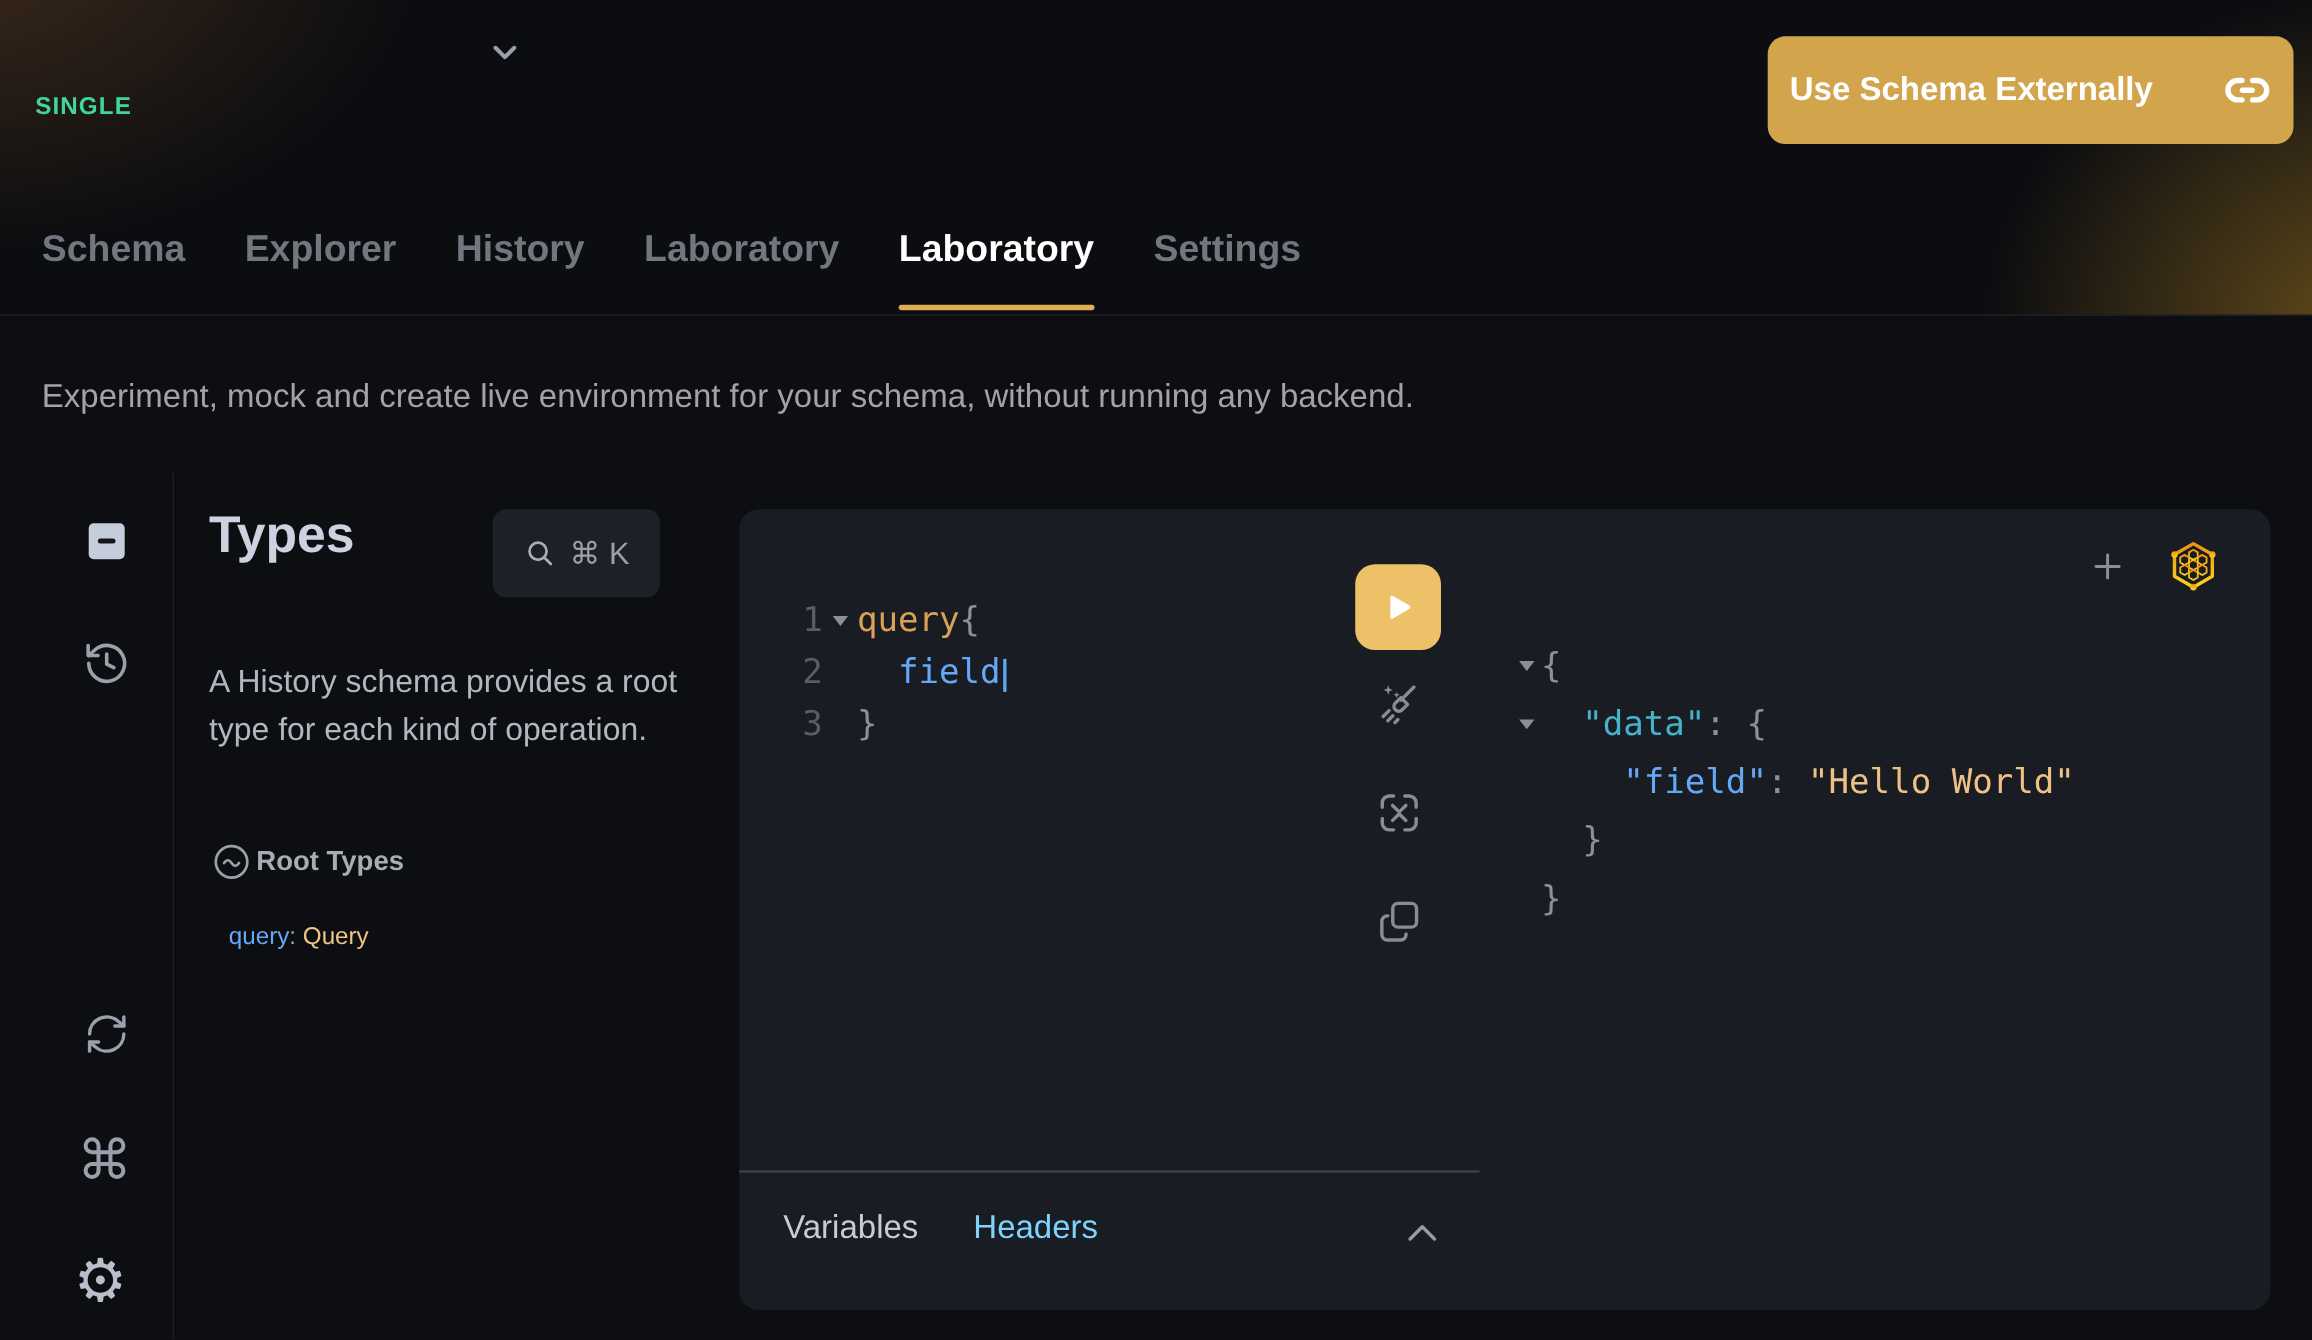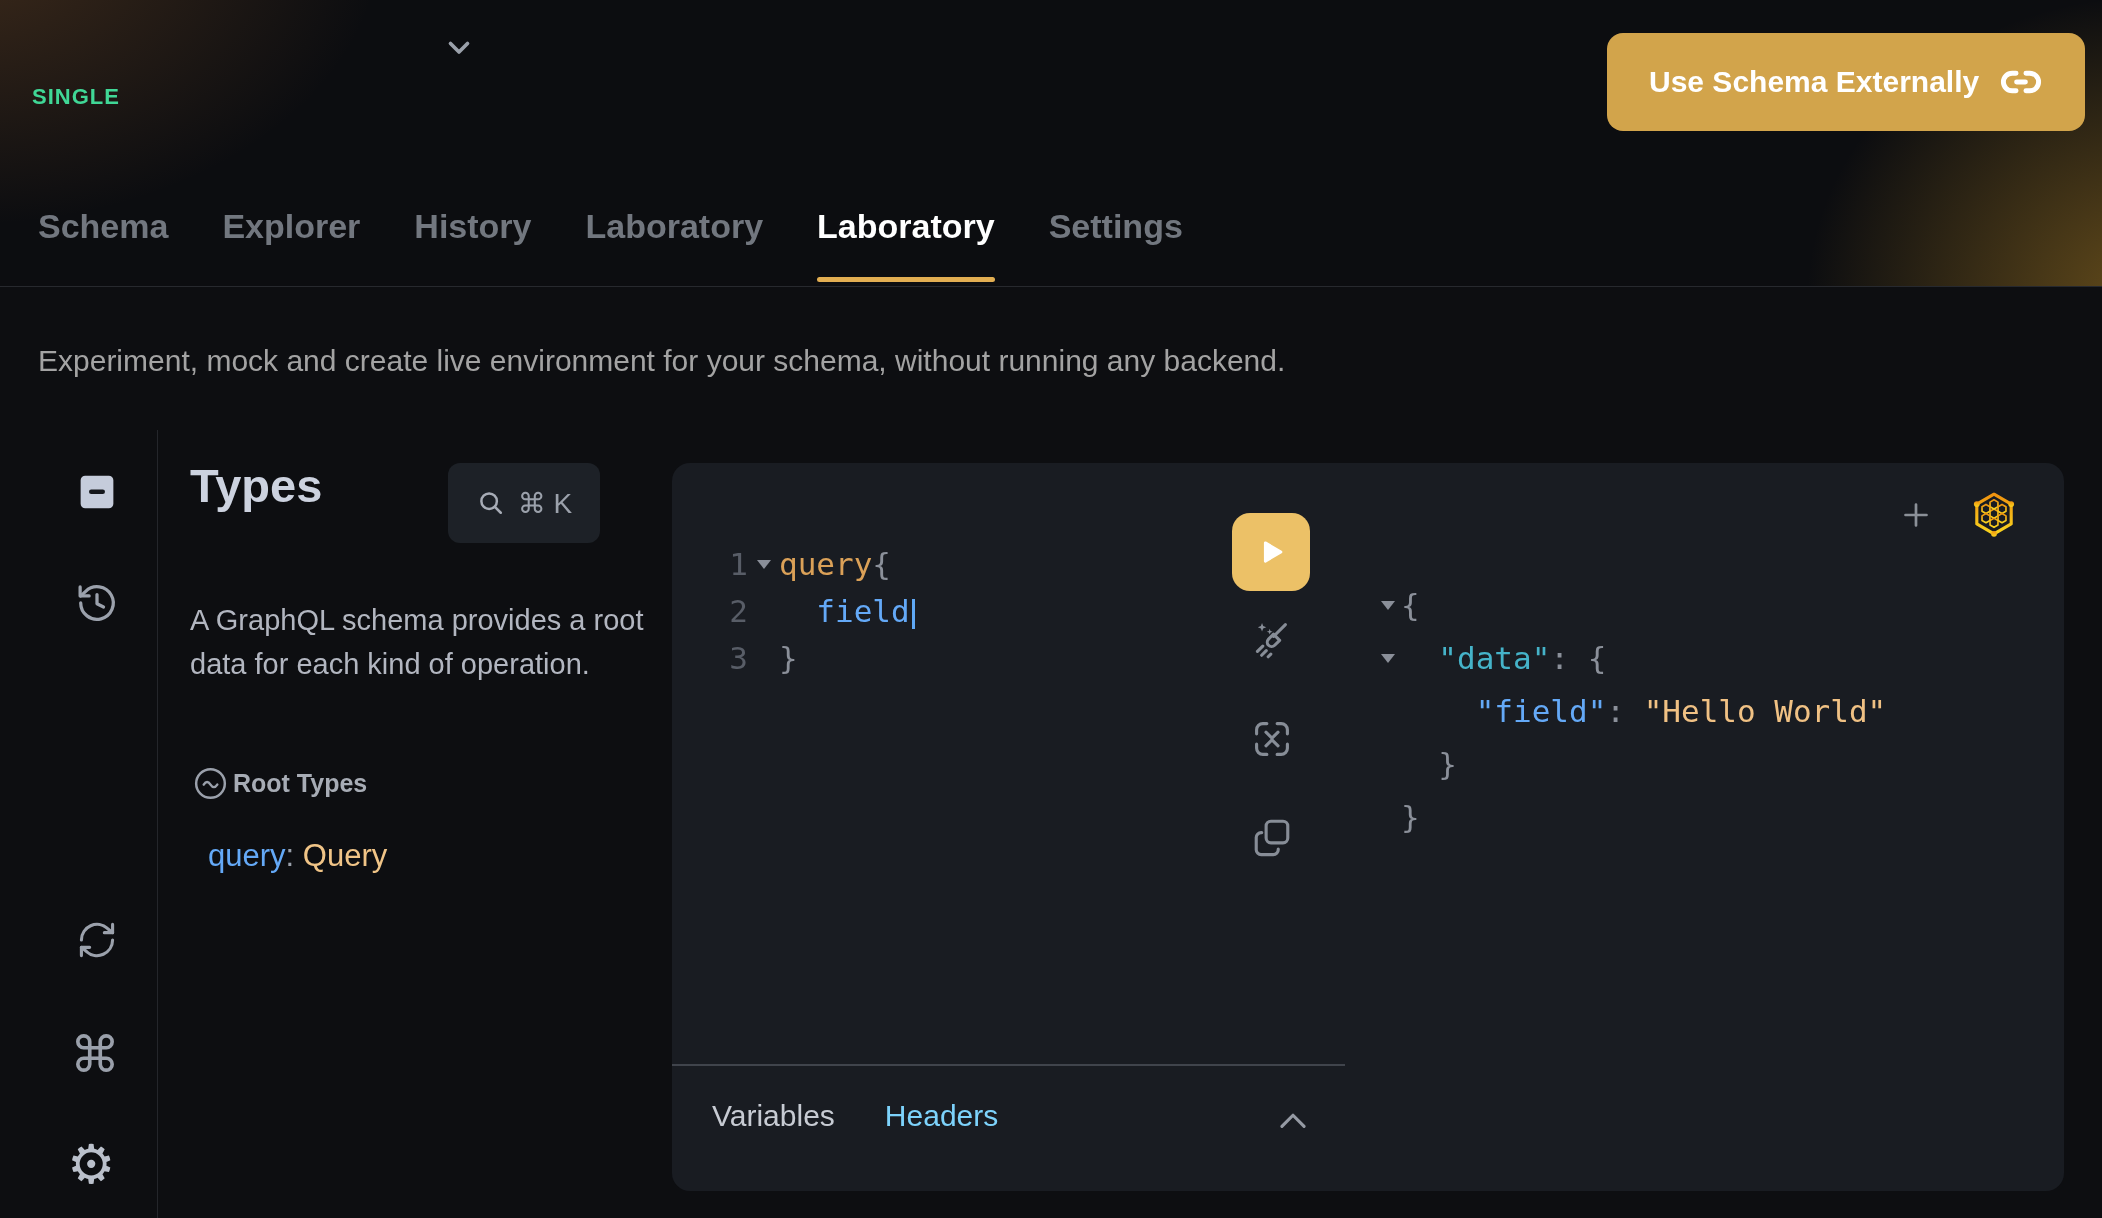--- a/index.html
+++ b/index.html
@@ -24,21 +24,21 @@
     font-size:46px; font-weight:bold; letter-spacing:-0.5px; color:#f5f6f8;
   }
   .ws-chevron { position:absolute; left:442px; top:30px; width:34px; height:34px; }
   .ws-badge {
     position:absolute; left:32px; top:84px;
     font-size:22px; font-weight:bold; letter-spacing:1px; color:#40d796;
   }
   .ext-btn {
     position:absolute; left:1607px; top:33px; width:478px; height:98px;
     background:#d2a44b; border:none; border-radius:16px; cursor:pointer;
-    display:flex; align-items:center; padding:0 42px;
+    display:flex; align-items:center; padding:0 20px;
   }
   .ext-btn-label { font-size:30px; font-weight:bold; color:#ffffff;
     font-family:"Liberation Sans","DejaVu Sans",sans-serif; }
   .ext-btn-icon { margin-left:auto; width:44px; height:44px; }
   #nav-tabs {
     position:absolute; left:38px; bottom:0; height:94px;
     display:flex; column-gap:54px;
   }
   .tab {
     position:relative; height:94px; display:flex; align-items:center;
@@ -64,21 +64,21 @@
   .docs-title { position:absolute; left:0; top:28px; font-size:47px; font-weight:bold; color:#ccd2df; }
   .docs-search {
     position:absolute; left:258px; top:33px; width:152px; height:80px;
     background:#1d2127; border:none; border-radius:12px; cursor:pointer;
     display:flex; align-items:center; justify-content:center; gap:12px;
   }
   .docs-search span { font-size:28px; color:#9ba1ab; }
   .docs-desc { position:absolute; left:0; top:168px; width:470px; font-size:29px; line-height:44px; color:#b2b6c0; }
   .root-row { position:absolute; left:2px; top:335px; display:flex; align-items:center; gap:4px; }
   .root-label { font-size:25px; font-weight:600; color:#a7acb5; }
-  .query-row { position:absolute; left:18px; top:408px; font-size:31px; cursor:pointer; }
+  .query-row { position:absolute; left:18px; top:408px; font-size:22px; cursor:pointer; }
   .q-field { color:#64a9f7; }
   .q-colon { color:#9aa0ab; }
   .q-type  { color:#f0c487; }
   
   #panel {
     position:absolute; left:672px; top:463px; width:1392px; height:728px;
     background:#191c22; border-radius:18px;
   }
   .codefont { font-family:"DejaVu Sans Mono","Liberation Mono",monospace; }
   #query-lines { position:absolute; left:0; top:78px; font-size:31px; line-height:47px; }
@@ -193,21 +193,21 @@
 
 <div id="docs">
   <div class="docs-title">Types</div>
   <button class="docs-search">
     <svg width="30" height="30" viewBox="0 0 24 24" fill="none" stroke="#a7acb6" stroke-width="2" stroke-linecap="round">
       <circle cx="10.5" cy="10.5" r="6.2"></circle>
         <path d="M15.2 15.2 l4.6 4.6"></path>
     </svg>
     <span>⌘ K</span>
   </button>
-  <div class="docs-desc">A GraphQL schema provides a root data for each kind of operation.</div>
+  <div class="docs-desc">A History schema provides a root type for each kind of operation.</div>
   <div class="root-row">
     <svg width="37" height="37" viewBox="0 0 24 24" fill="none" stroke="#9aa0ab" stroke-width="1.6" stroke-linecap="round">
       <circle cx="12" cy="12" r="9.3"></circle>
       <path d="M7.6 12.7 q2.2-3.3 4.4 0 t4.4 0"></path>
     </svg>
     <span class="root-label">Root Types</span>
   </div>
   <div class="query-row">
     <span class="q-field">query</span><span class="q-colon">: </span><span class="q-type">Query</span>
   </div>

